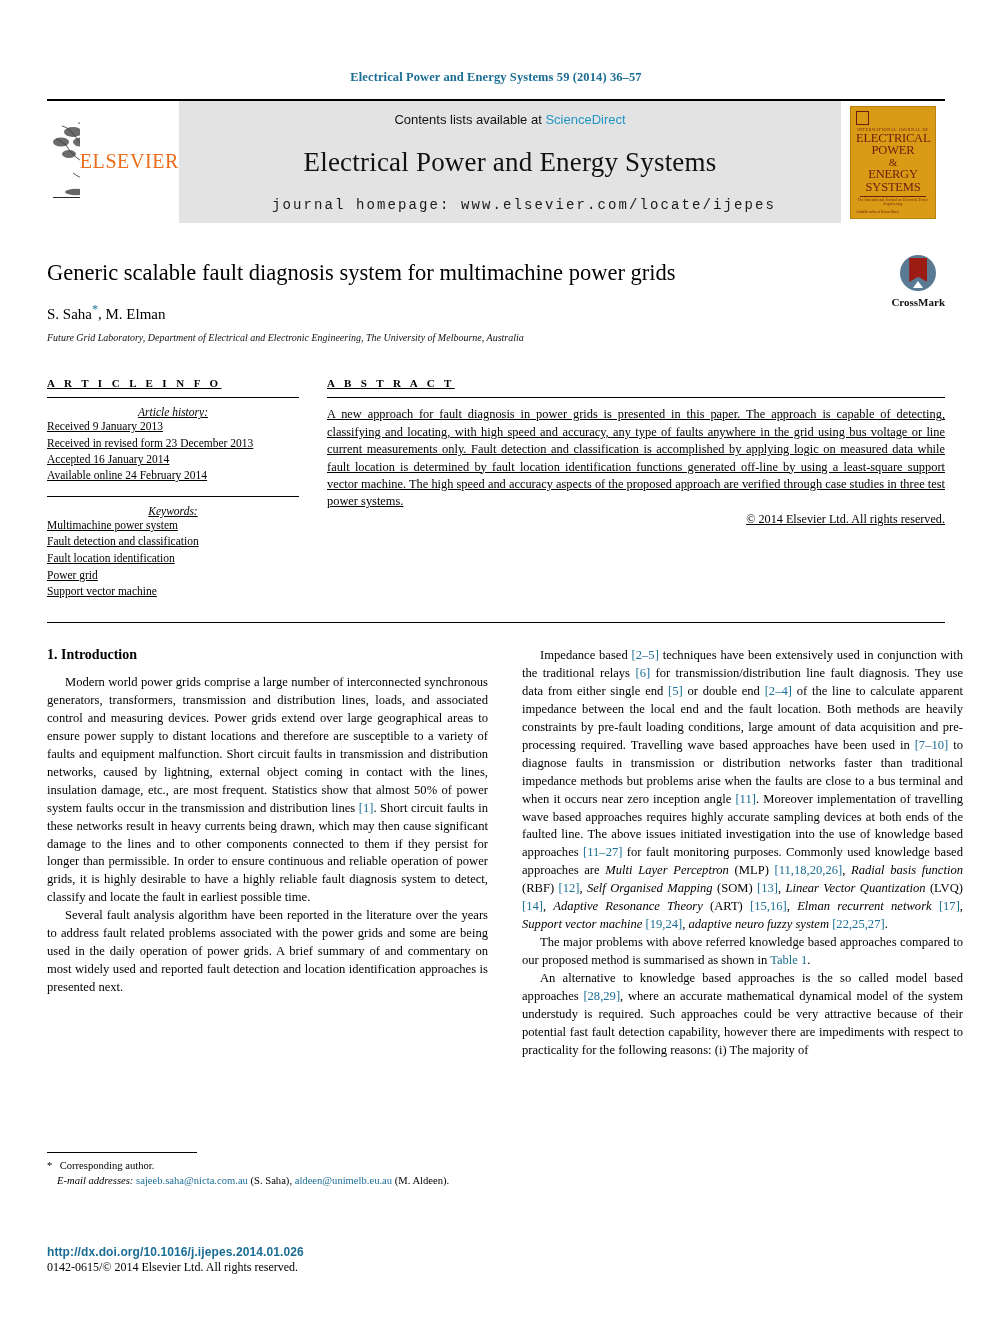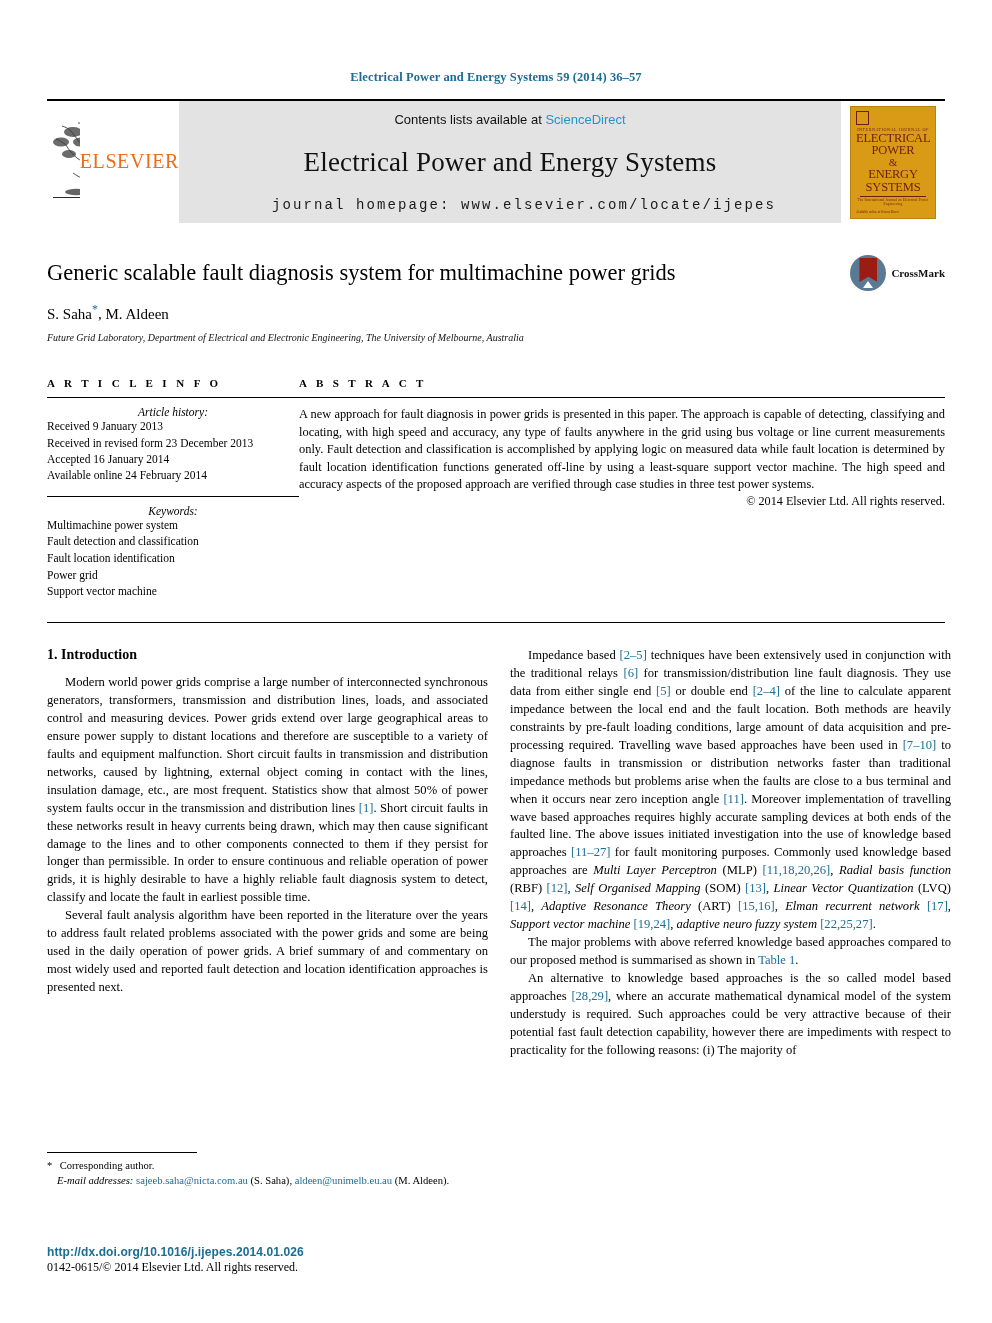--- a/index.html
+++ b/index.html
@@ -175,20 +175,21 @@
     margin-top: 9px;
     color: #111;
   }
   .crossmark {
     position: absolute;
     right: 0;
     top: -4px;
     display: flex;
     align-items: center;
     gap: 5px;
+    flex-direction: column;
   }
   .cm-circle {
     width: 36px; height: 36px;
     border-radius: 50%;
     background: #5a7a93;
     position: relative;
     overflow: hidden;
   }
   .cm-circle::before {
     content: "";
@@ -211,20 +212,22 @@
     font-family: "Liberation Serif", serif;
     font-weight: bold;
     font-size: 11px;
     color: #111;
   }
 
   
   .info-abstract {
     margin: 34px 47px 0 47px;
     display: flex;
+    gap: 28px;
+    text-decoration: underline;
   }
   .col-info { width: 252px; flex: 0 0 252px; }
   .col-abs  { flex: 1 1 auto; }
 
   .sec-head {
     font-family: "Liberation Serif", serif;
     font-weight: bold;
     font-size: 11px;
     letter-spacing: 3.4px;
     color: #000;
@@ -269,21 +272,21 @@
 
   .rule-after-abs {
     margin: 22px 47px 0 47px;
     border-top: 1.6px solid #000;
   }
 
   
   .body-cols {
     margin: 24px 47px 0 47px;
     display: flex;
-    gap: 22px;
+    gap: 34px;
   }
   .bcol { width: 441px; flex: 0 0 441px; }
   .bcol.right { position: relative; }
 
   .h2 {
     font-family: "Liberation Serif", serif;
     font-weight: bold;
     font-size: 14px;
     margin: 0 0 11px 0;
   }
@@ -414,21 +417,21 @@
         <div class="cov-rule"></div>
         <div class="cov-foot">The International Journal on Electrical Power Engineering</div>
         <div class="cov-bottom">Available online at
 ScienceDirect</div>
       </div>
     </div>
   </div>
 
   <div class="title-block">
     <h1 class="paper-title">Generic scalable fault diagnosis system for multimachine power grids</h1>
-    <div class="authors"><span>S. Saha</span><span class="star">*</span><span>, M. Aldeen</span></div>
+    <div class="authors"><span>S. Saha</span><span class="star">*</span><span>, M. Elman</span></div>
     <div class="affiliation">Future Grid Laboratory, Department of Electrical and Electronic Engineering, The University of Melbourne, Australia</div>
 
     <div class="crossmark">
       <div class="cm-circle"></div>
       <div class="cm-label">CrossMark</div>
     </div>
   </div>
 
   <div class="info-abstract">
     <div class="col-info">

